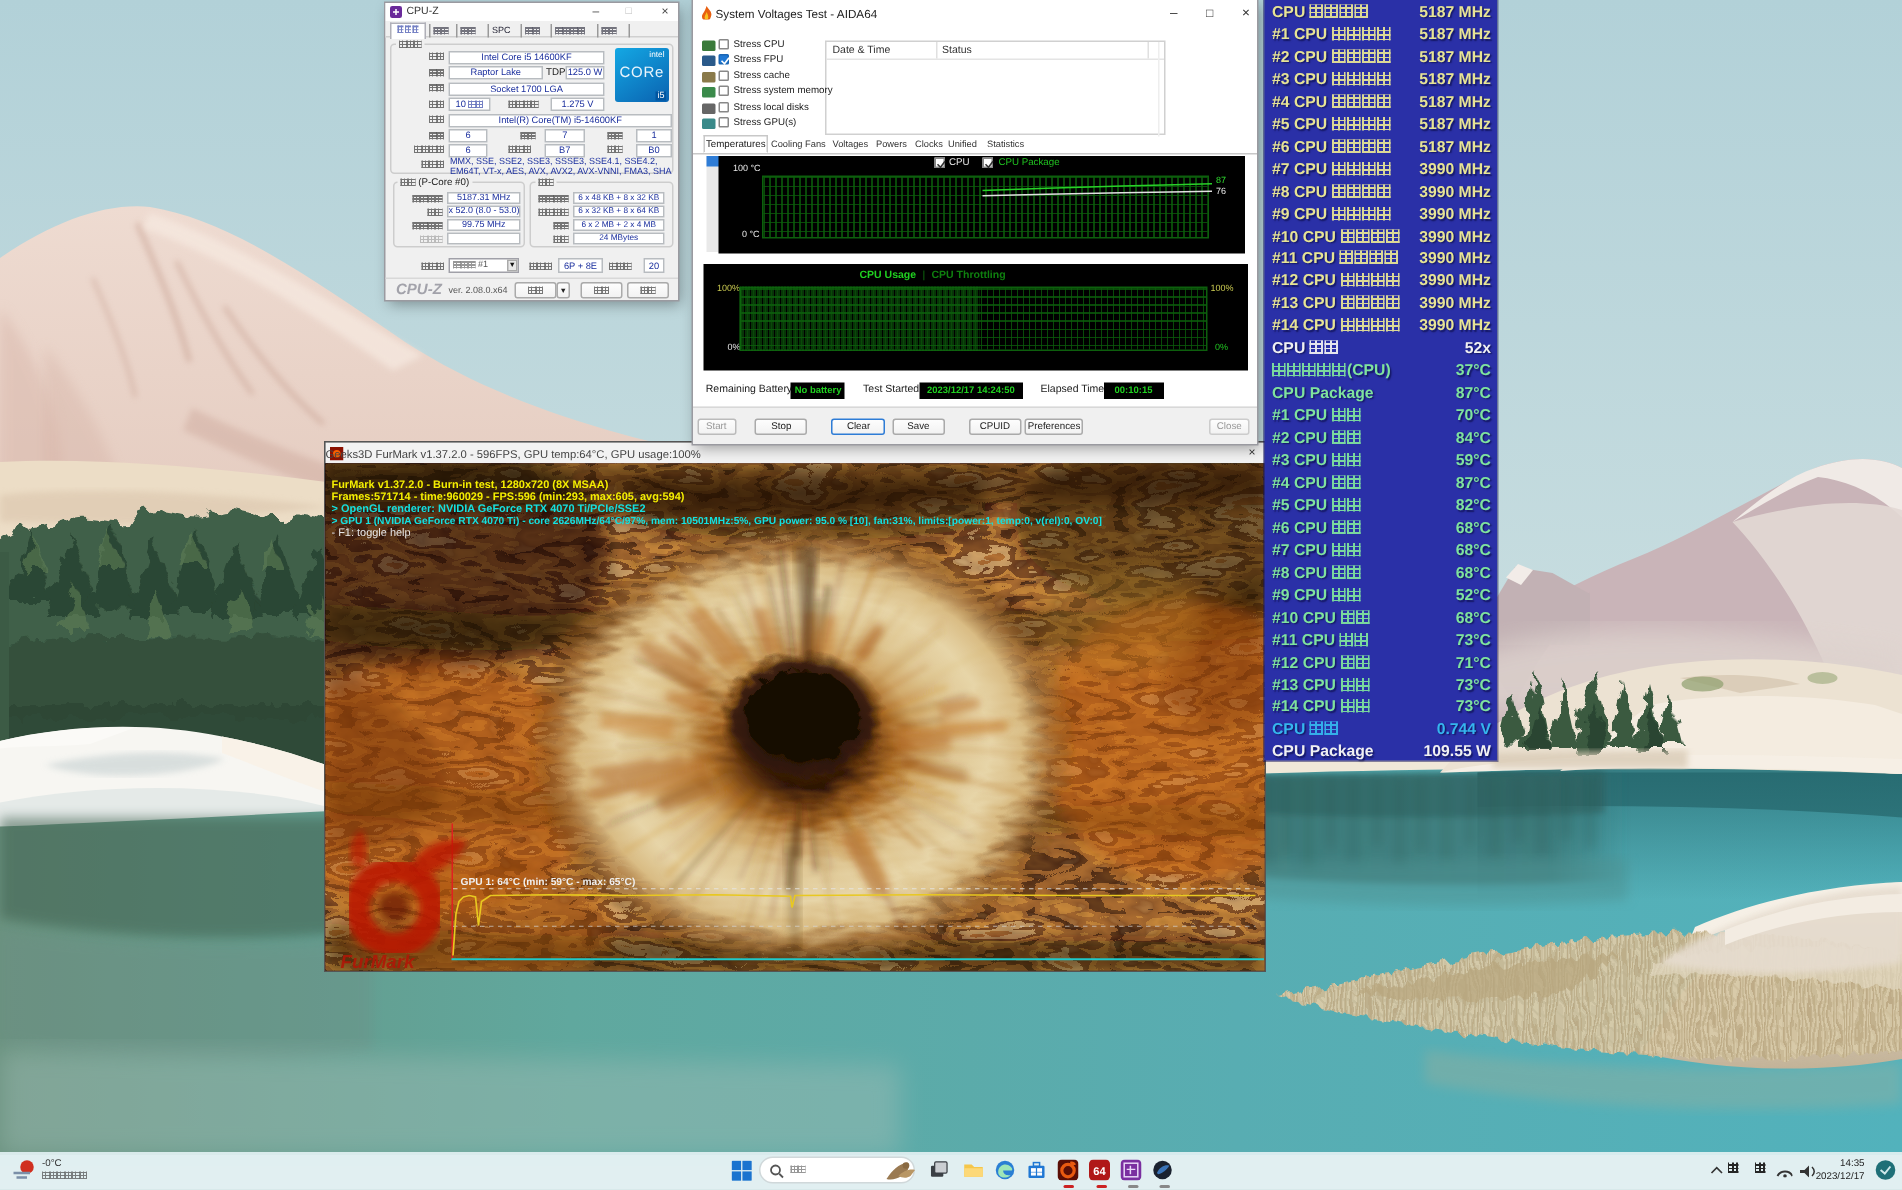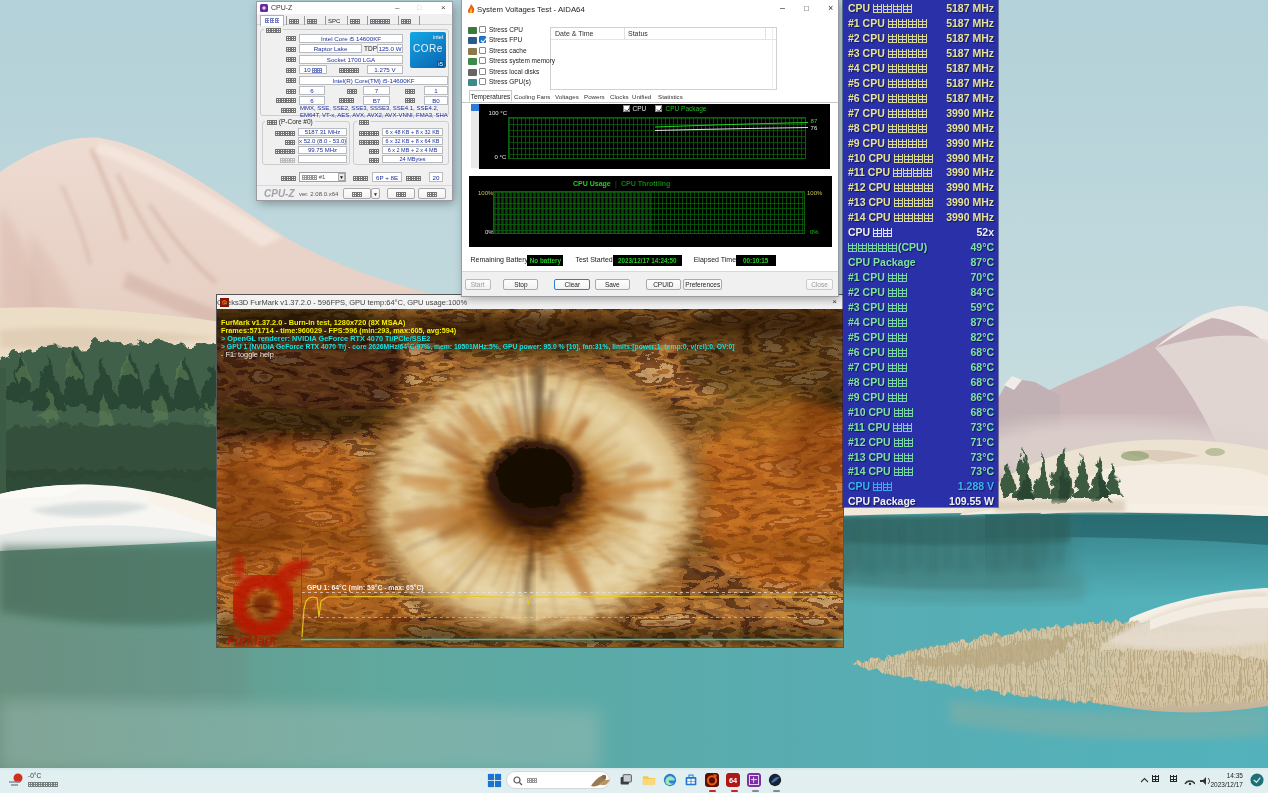--- a/index.html
+++ b/index.html
@@ -726,21 +726,21 @@
 <div class="sr cY" style="top:210.3px">
         <span class="sl">#14 CPU <i class="j"></i><i class="j"></i><i class="j"></i><i class="j"></i></span>
         <span class="sv">3990 MHz</span>
       </div>
 <div class="sr cW" style="top:225.2px">
         <span class="sl">CPU <i class="j"></i><i class="j"></i></span>
         <span class="sv">52x</span>
       </div>
 <div class="sr cG" style="top:240.2px">
         <span class="sl"><i class="j"></i><i class="j"></i><i class="j"></i><i class="j"></i><i class="j"></i>(CPU)</span>
-        <span class="sv">49°C</span>
+        <span class="sv">37°C</span>
       </div>
 <div class="sr cG" style="top:255.1px">
         <span class="sl">CPU Package</span>
         <span class="sv">87°C</span>
       </div>
 <div class="sr cG" style="top:270.1px">
         <span class="sl">#1 CPU <i class="j"></i><i class="j"></i></span>
         <span class="sv">70°C</span>
       </div>
 <div class="sr cG" style="top:285.0px">
@@ -766,21 +766,21 @@
 <div class="sr cG" style="top:359.8px">
         <span class="sl">#7 CPU <i class="j"></i><i class="j"></i></span>
         <span class="sv">68°C</span>
       </div>
 <div class="sr cG" style="top:374.7px">
         <span class="sl">#8 CPU <i class="j"></i><i class="j"></i></span>
         <span class="sv">68°C</span>
       </div>
 <div class="sr cG" style="top:389.7px">
         <span class="sl">#9 CPU <i class="j"></i><i class="j"></i></span>
-        <span class="sv">86°C</span>
+        <span class="sv">52°C</span>
       </div>
 <div class="sr cG" style="top:404.6px">
         <span class="sl">#10 CPU <i class="j"></i><i class="j"></i></span>
         <span class="sv">68°C</span>
       </div>
 <div class="sr cG" style="top:419.6px">
         <span class="sl">#11 CPU <i class="j"></i><i class="j"></i></span>
         <span class="sv">73°C</span>
       </div>
 <div class="sr cG" style="top:434.5px">
@@ -790,21 +790,21 @@
 <div class="sr cG" style="top:449.5px">
         <span class="sl">#13 CPU <i class="j"></i><i class="j"></i></span>
         <span class="sv">73°C</span>
       </div>
 <div class="sr cG" style="top:464.4px">
         <span class="sl">#14 CPU <i class="j"></i><i class="j"></i></span>
         <span class="sv">73°C</span>
       </div>
 <div class="sr cC" style="top:479.4px">
         <span class="sl">CPU <i class="j"></i><i class="j"></i></span>
-        <span class="sv">1.288 V</span>
+        <span class="sv">0.744 V</span>
       </div>
 <div class="sr cW" style="top:494.3px">
         <span class="sl">CPU Package</span>
         <span class="sv">109.55 W</span>
       </div>
 </div>
 
 <div id="tb" class="abs">
 
  <div class="abs" style="left:8px;top:4px;width:120px;height:18px;font-size:6.5px;color:#333">

